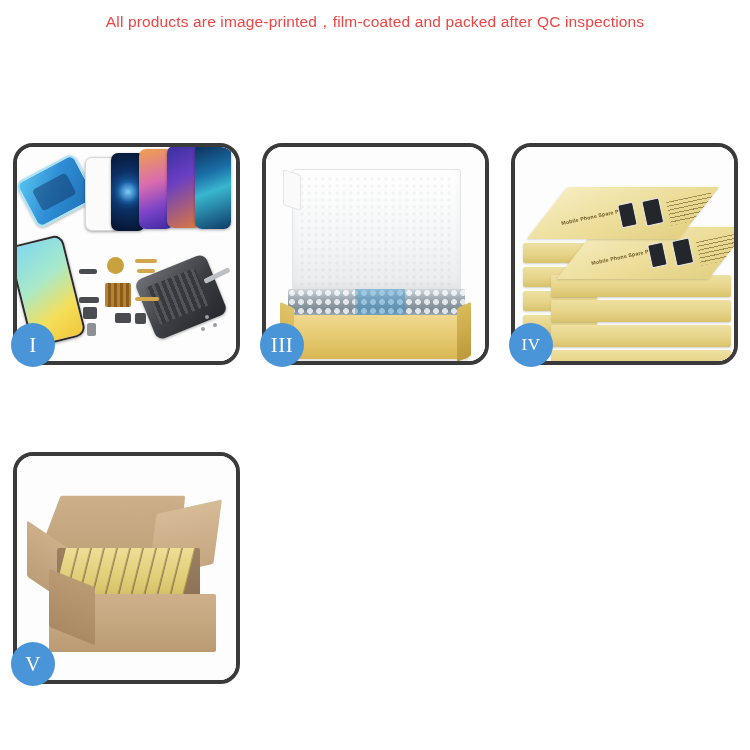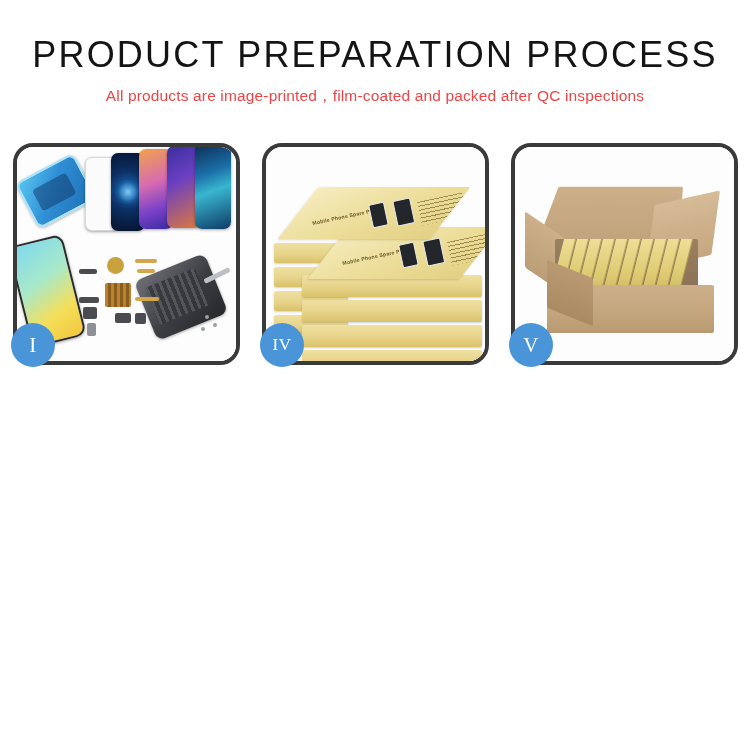--- a/index.html
+++ b/index.html
@@ -369,21 +369,20 @@
   .tape {
     position: absolute;
     background: rgba(160,134,100,.55);
     border-radius: 1px;
   }
 </style>
 </head>
 <body>
 
 <div class="header">
-  <h1 class="page-title">PRODUCT PREPARATION PROCESS</h1>
   <p class="page-subtitle">All products are image-printed，film-coated and packed after QC inspections</p>
 </div>
 
 <div class="panel-grid">
 
   <div class="panel">
     <div class="panel-clip">
       <div class="scene">
         <div class="ph ph-a"></div>
         <div class="ph ph-b"></div>
@@ -408,20 +407,30 @@
         <div class="part screw" style="left:188px;top:168px;"></div>
         <div class="part screw" style="left:196px;top:176px;"></div>
         <div class="part screw" style="left:184px;top:180px;"></div>
         <div class="part" style="left:186px;top:126px;width:28px;height:5px;transform:rotate(-26deg);background:#bdc1c6;"></div>
       </div>
     </div>
     <div class="badge">I</div>
   </div>
 
 
+  <div class="panel">
+    <div class="panel-clip">
+      <div class="box3">
+        <div class="foam-lid"></div>
+        <div class="wrapped-row"></div>
+        <div class="box-tray"></div>
+      </div>
+    </div>
+    <div class="badge">III</div>
+  </div>
 
   <div class="panel">
     <div class="panel-clip">
       <div class="stack">
 
         <div class="ybox" style="left:0px;top:70px;width:74px;height:20px;"></div>
         <div class="ybox" style="left:0px;top:94px;width:74px;height:20px;"></div>
         <div class="ybox" style="left:0px;top:118px;width:74px;height:20px;"></div>
         <div class="ybox" style="left:0px;top:142px;width:74px;height:20px;"></div>
 

